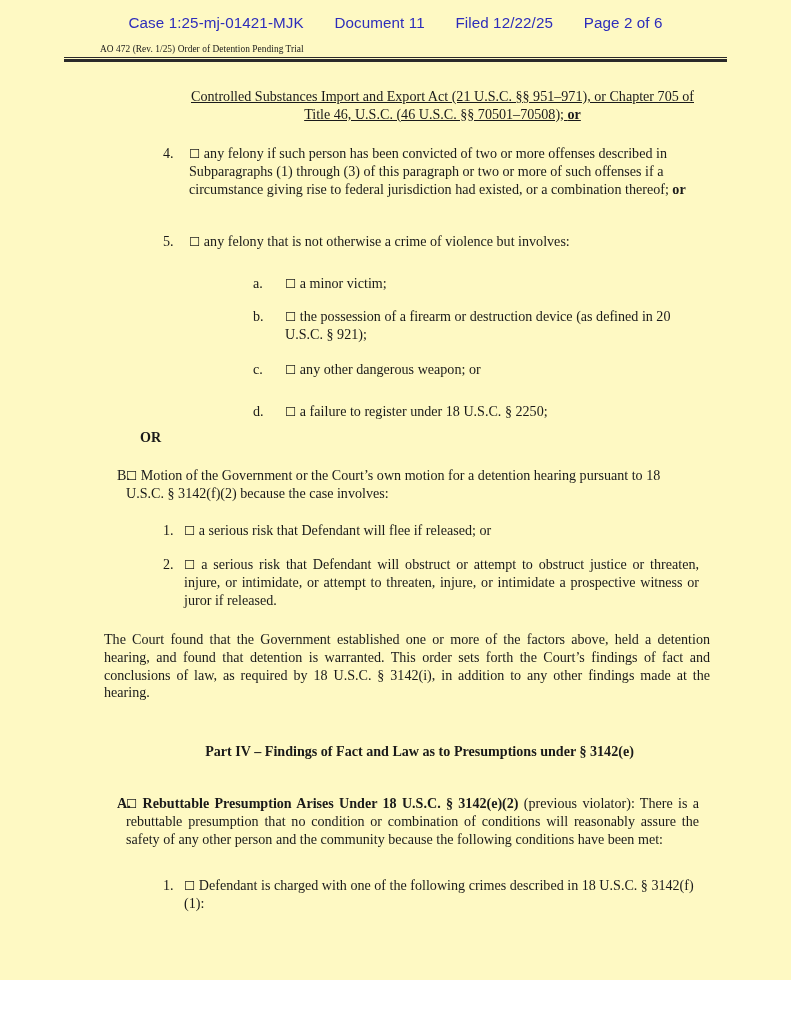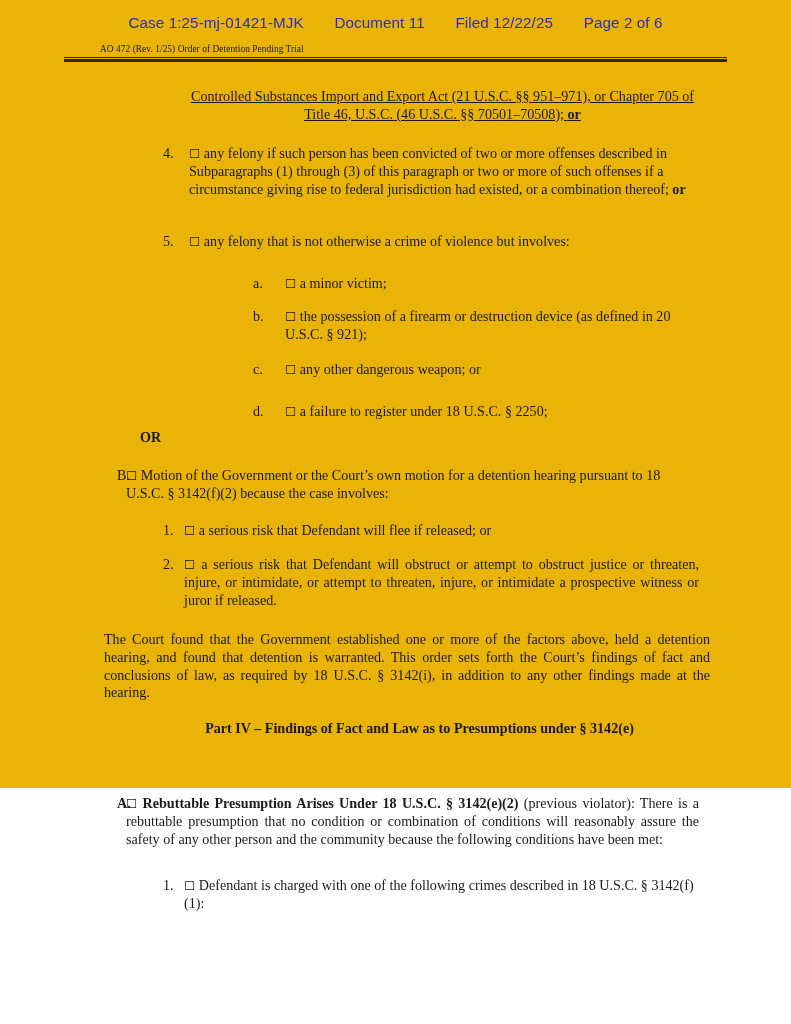--- a/index.html
+++ b/index.html
@@ -11,22 +11,22 @@
     width: 791px;
     height: 1024px;
     overflow: hidden;
     font-family: "Liberation Serif", "DejaVu Serif", serif;
     color: #1a1a1a;
   }
 
   .page {
     position: relative;
     width: 791px;
-    height: 788px;
-    background: #eab308;
+    height: 980px;
+    background: #fef9c3;
     box-sizing: border-box;
   }
 
   
   .ecf-stamp {
     position: absolute;
     top: 14px;
     left: 0;
     width: 791px;
     text-align: center;
@@ -258,21 +258,21 @@
     <div class="row lvlB1" style="top:468px;">
       <span class="num">2.</span>
       <span class="content justify">
         <span class="cbx">☐</span>
         <span>a serious risk that Defendant will obstruct or attempt to obstruct justice or threaten, injure, or intimidate, or attempt to threaten, injure, or intimidate a prospective witness or juror if released.</span>
       </span>
     </div>
 
     <div class="blk full-para justify" style="top:543px;">The Court found that the Government established one or more of the factors above, held a detention hearing, and found that detention is warranted. This order sets forth the Court’s findings of fact and conclusions of law, as required by 18 U.S.C. § 3142(i), in addition to any other findings made at the hearing.</div>
 
-    <div class="blk part-head" style="top:632px;padding-left:30px;">
+    <div class="blk part-head" style="top:655px;padding-left:30px;">
       <span class="inner">Part IV – Findings of Fact and Law as to Presumptions under § 3142(e)</span>
     </div>
 
     <div class="row lvlA" style="top:707px;">
       <span class="num bold">A.</span>
       <span class="content justify">
         <span class="cbx">☐</span>
         <span class="bold">Rebuttable Presumption Arises Under 18 U.S.C. § 3142(e)(2)</span>
         <span>(previous violator): There is a rebuttable presumption that no condition or combination of conditions will reasonably assure the safety of any other person and the community because the following conditions have been met:</span>
       </span>

